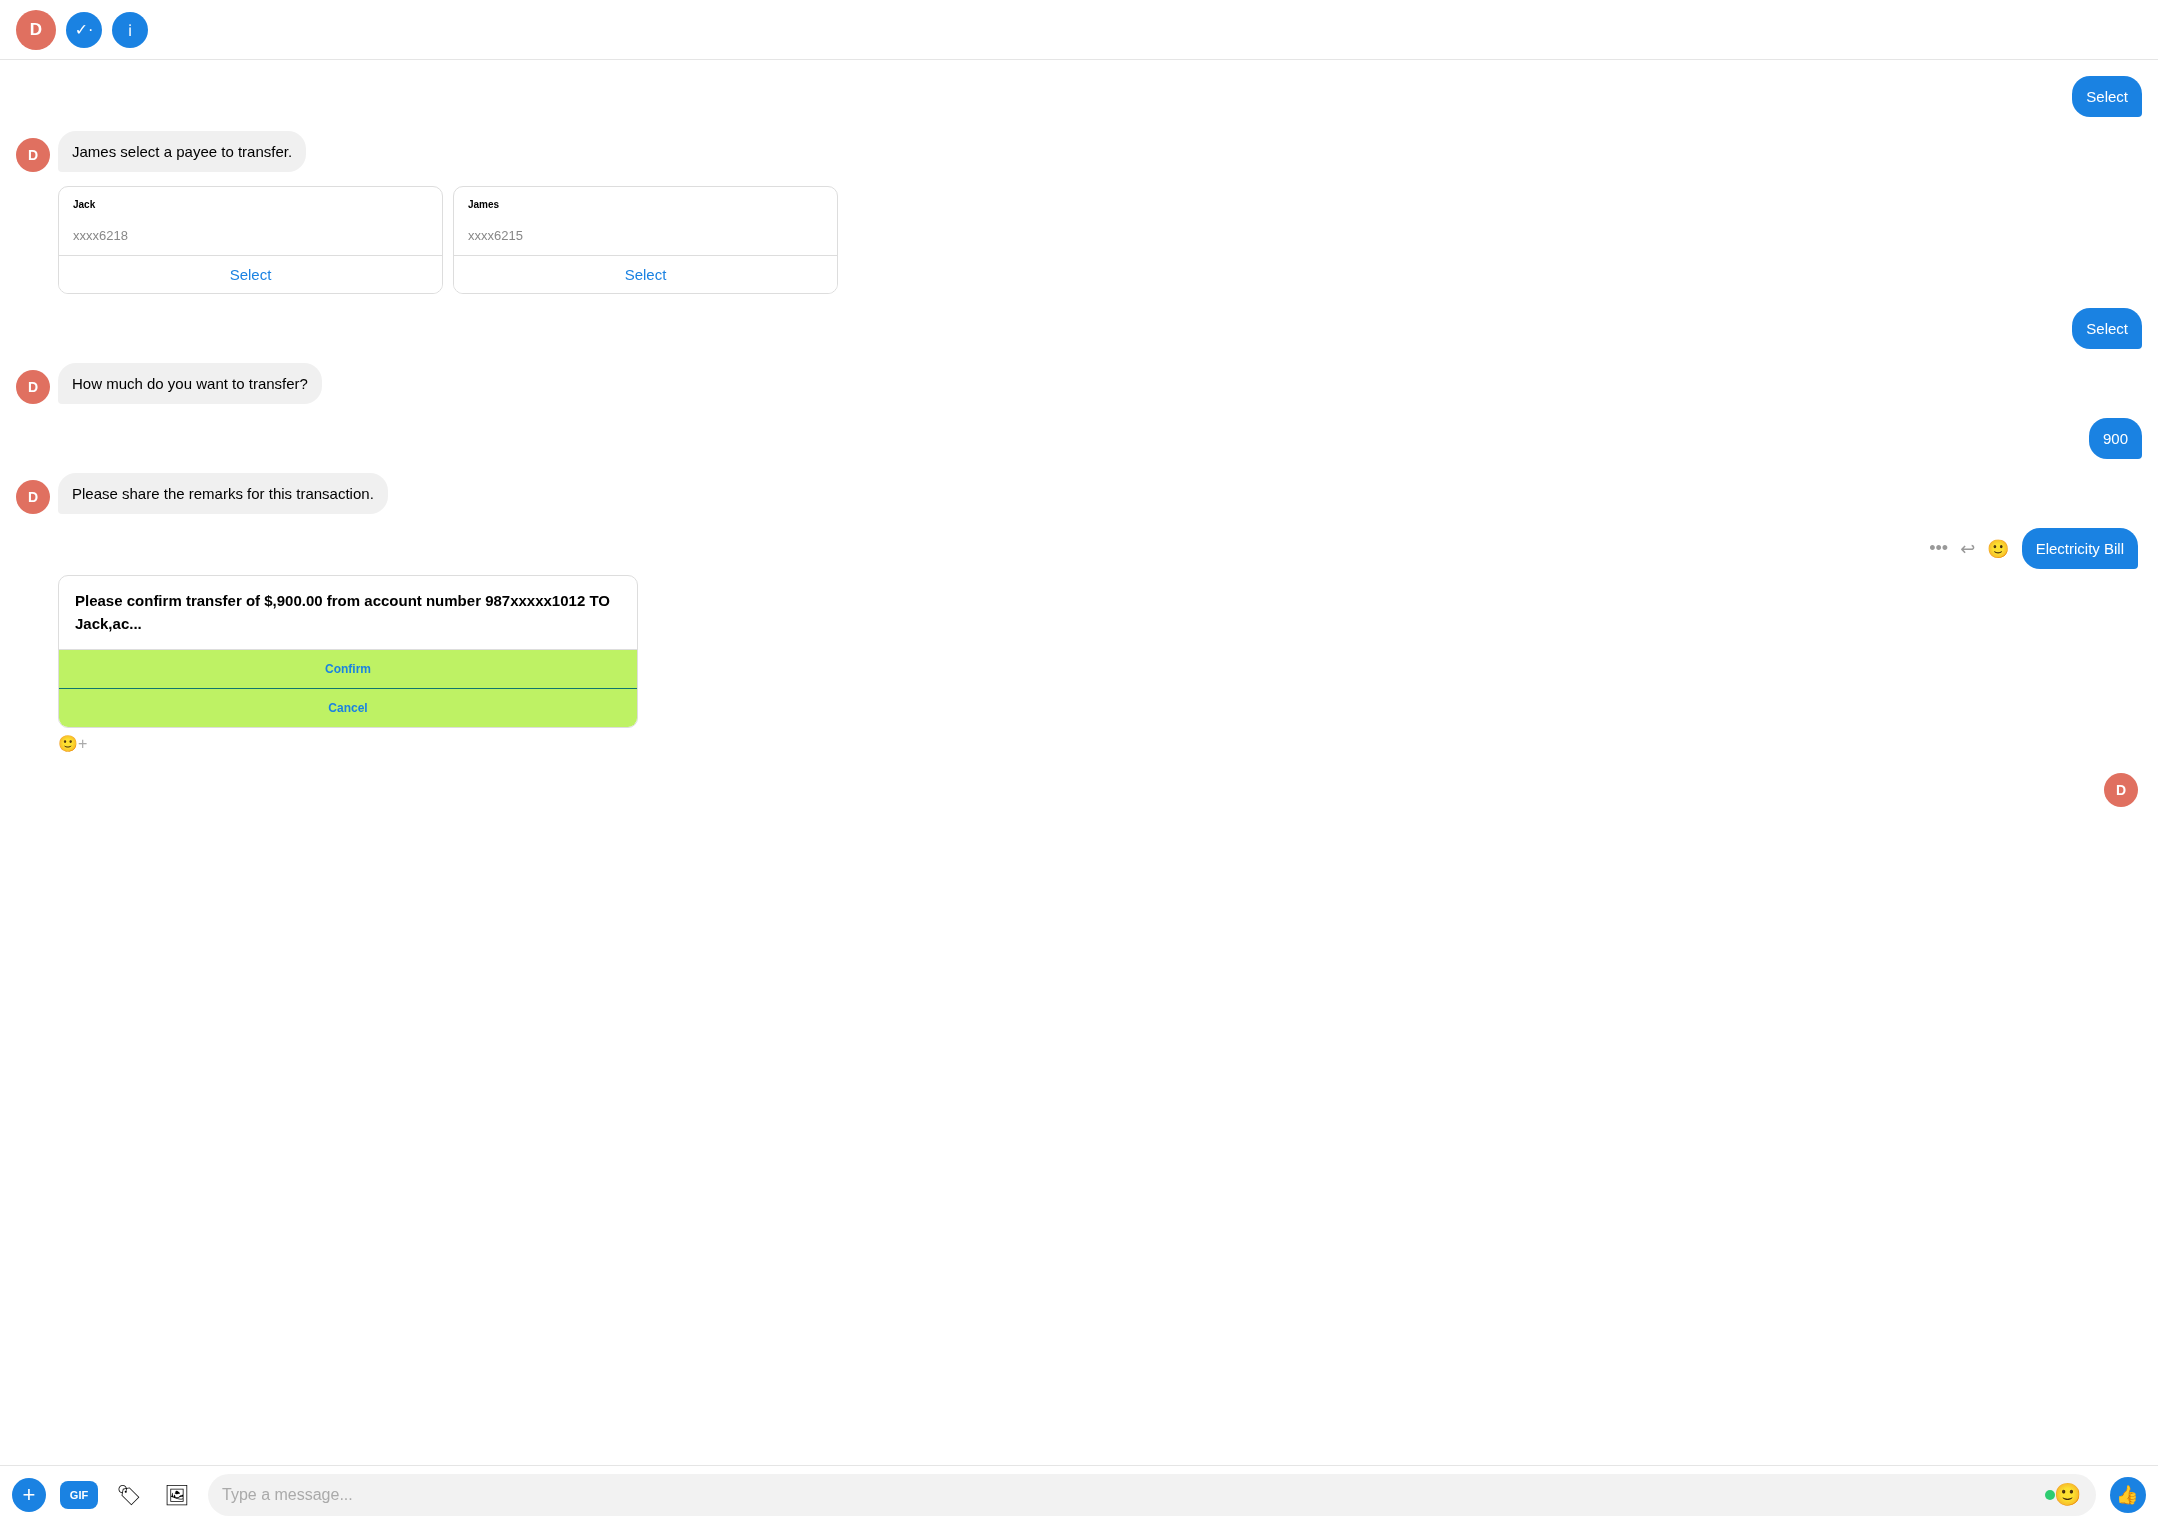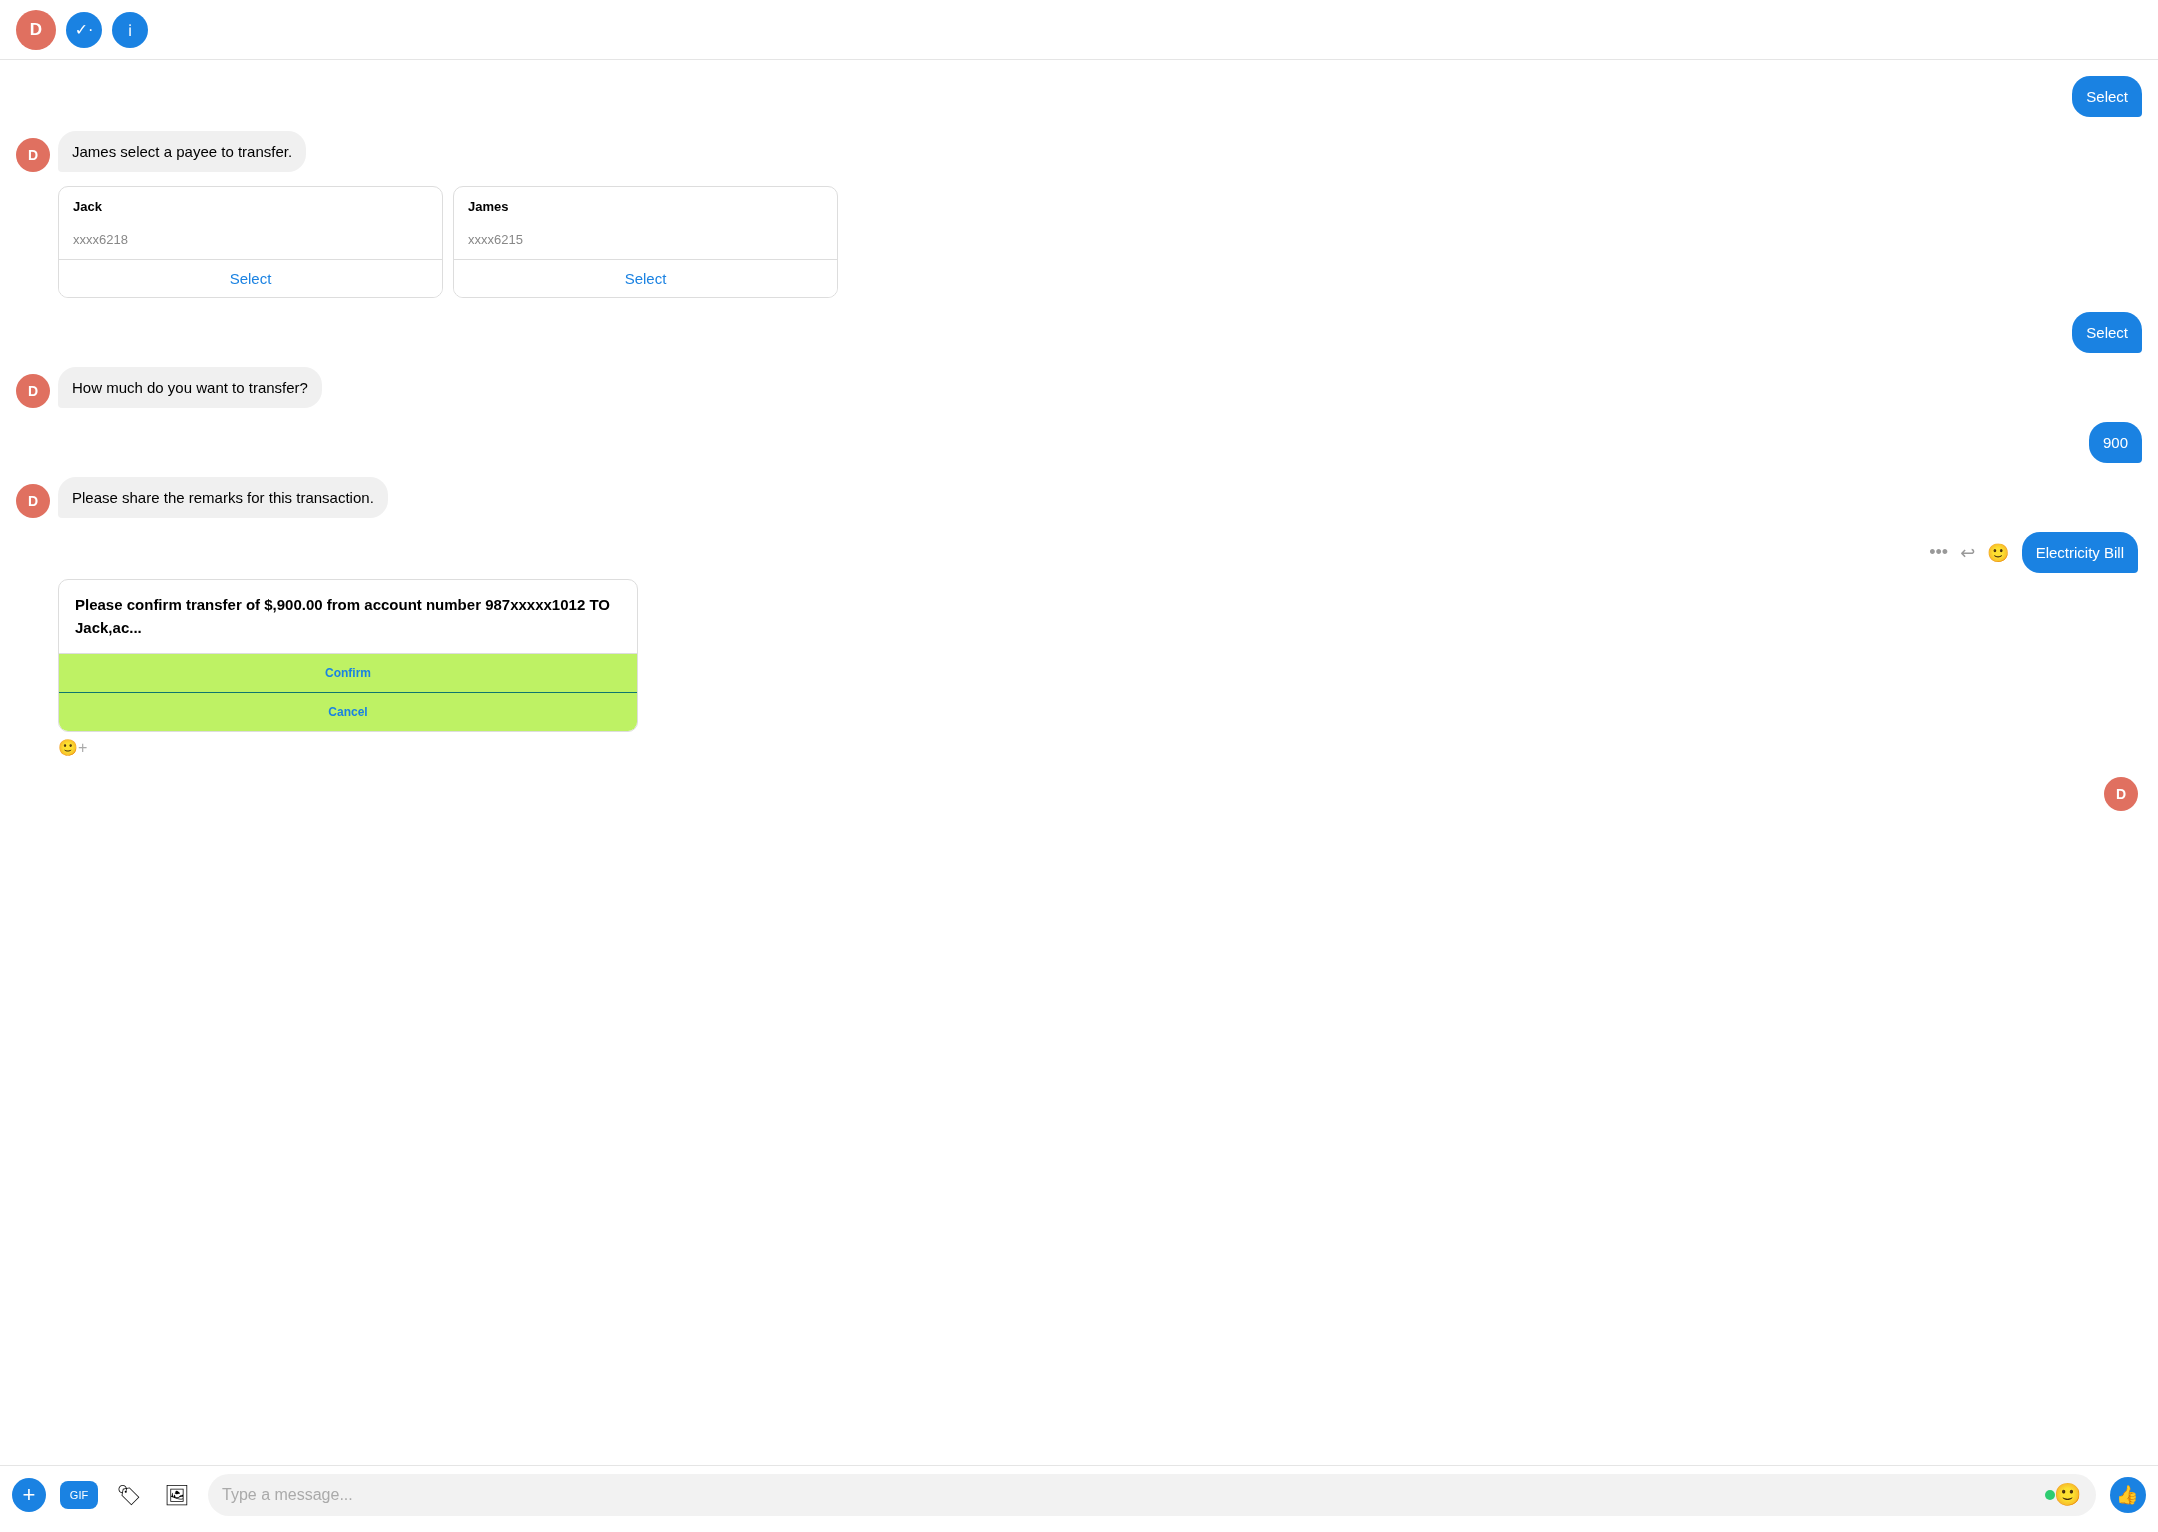--- a/index.html
+++ b/index.html
@@ -126,21 +126,21 @@
       border-radius: 10px;
       overflow: hidden;
       flex: 1;
       background: #fff;
     }
     .payee-info {
       padding: 12px 14px;
     }
     .payee-name {
       font-weight: 700;
-      font-size: 13px;
+      font-size: 10px;
       color: #000;
     }
     .payee-account {
       font-size: 13px;
       color: #888;
       margin-top: 18px;
     }
     .payee-select-btn {
       display: block;
       width: 100%;
@@ -227,21 +227,21 @@
       background: transparent;
     }
     .bottom-icon-btn.blue {
       background: #1a82e2;
       color: #fff;
     }
     .bottom-icon-btn.gif {
       background: #1a82e2;
       color: #fff;
       font-size: 11px;
-      font-weight: 400;
+      font-weight: 700;
       border-radius: 8px;
       width: 38px;
       height: 28px;
     }
     .input-row {
       display: flex;
       align-items: center;
       background: #f2f2f2;
       border-radius: 22px;
       padding: 8px 14px;

